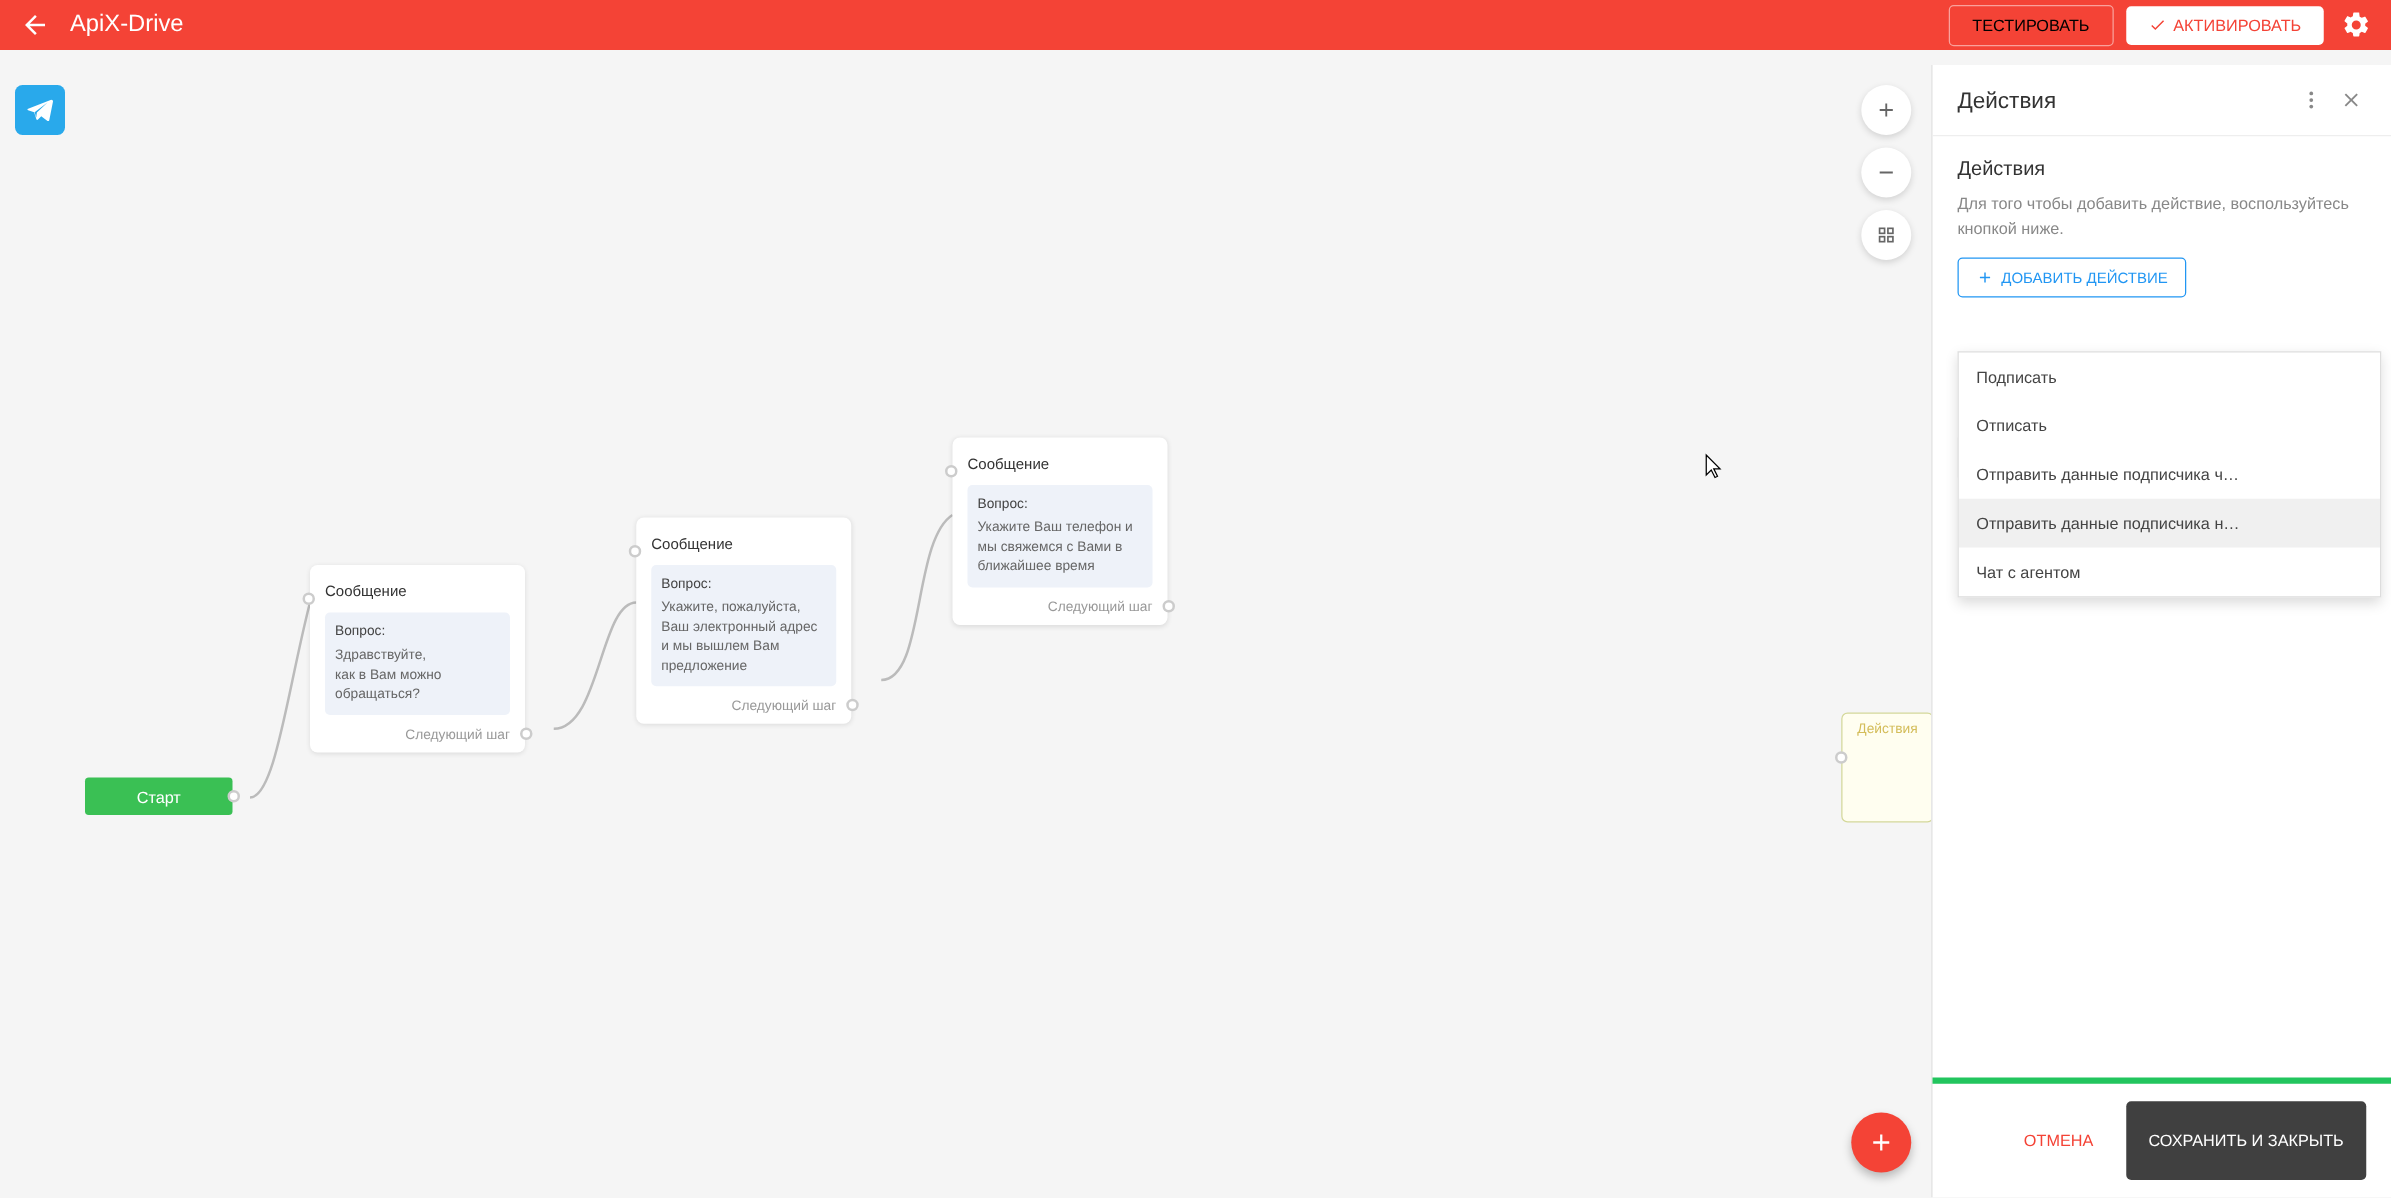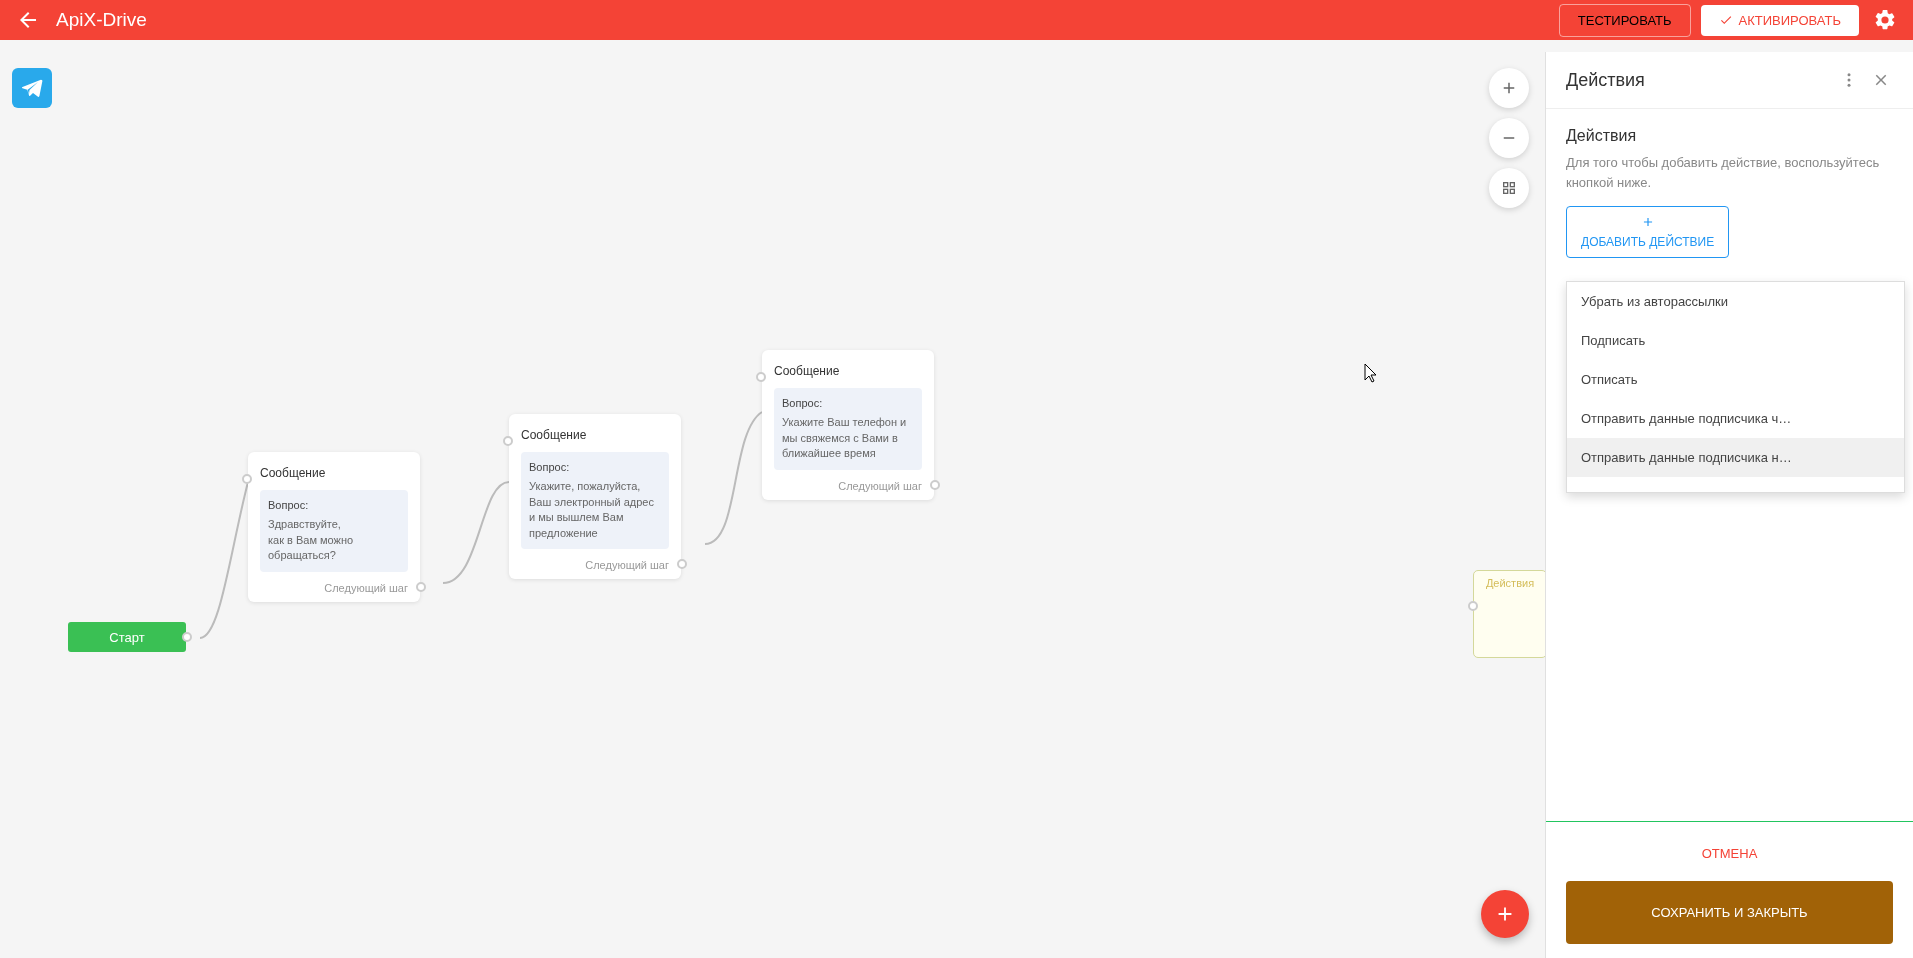--- a/index.html
+++ b/index.html
@@ -40,37 +40,37 @@
 .connectors { position: absolute; top: 0; left: 0; width: 100%; height: 100%; pointer-events: none; }
 
 
 .sidebar { position: absolute; top: 52px; right: 0; width: 368px; bottom: 0; background: #fff; border-left: 1px solid #e0e0e0; display: flex; flex-direction: column; }
 .sidebar-header { display: flex; align-items: center; padding: 16px 20px; border-bottom: 1px solid #eee; }
 .sidebar-header h2 { font-size: 18px; font-weight: 400; color: #333; flex: 1; }
 .sidebar-header .icon-btn { width: 24px; height: 24px; cursor: pointer; color: #888; display: flex; align-items: center; justify-content: center; margin-left: 8px; }
 .sidebar-body { padding: 18px 20px; flex: 1; overflow-y: auto; position: relative; }
 .sidebar-section-title { font-size: 16px; font-weight: 400; color: #333; margin-bottom: 8px; }
 .sidebar-desc { font-size: 13px; color: #888; line-height: 1.5; margin-bottom: 14px; }
-.add-action-btn { border: 1px solid #2196f3; color: #2196f3; background: #fff; padding: 8px 14px; font-size: 12px; font-weight: 500; border-radius: 4px; cursor: pointer; display: inline-flex; align-items: center; gap: 6px; flex-direction: column; }
+.add-action-btn { border: 1px solid #2196f3; color: #2196f3; background: #fff; padding: 8px 14px; font-size: 12px; font-weight: 500; border-radius: 4px; cursor: pointer; display: inline-flex; align-items: center; gap: 6px; }
 
 
 .dropdown { position: absolute; top: 172px; left: 20px; right: 8px; background: #fff; border: 1px solid #ddd; box-shadow: 0 4px 10px rgba(0,0,0,0.15); max-height: 212px; overflow-y: auto; z-index: 10; }
 .dropdown-item { padding: 12px 14px; font-size: 13px; color: #444; cursor: pointer; white-space: nowrap; overflow: hidden; text-overflow: ellipsis; }
 .dropdown-item.hover { background: #f0f0f0; }
 .dropdown::-webkit-scrollbar { width: 12px; }
 .dropdown::-webkit-scrollbar-track { background: #f0f0f0; }
 .dropdown::-webkit-scrollbar-thumb { background: #ccc; }
 
 .select-box { position: absolute; top: 238px; left: 20px; right: 20px; height: 38px; border: 1px solid #ddd; border-radius: 4px; display: flex; align-items: center; padding: 0 10px; z-index: 5; background: #fff; }
 .select-box .caret { margin-left: auto; color: #888; }
 
 
-.sidebar-footer { padding: 14px 20px; display: flex; justify-content: flex-end; gap: 10px; border-top: 1px solid #22c55e; flex-direction: column; }
+.sidebar-footer { padding: 14px 20px; display: flex; justify-content: flex-end; gap: 10px; border-top: 5px solid #22c55e; }
 .btn-cancel { background: transparent; border: none; color: #f44336; font-size: 13px; font-weight: 500; padding: 10px 16px; cursor: pointer; }
-.btn-save { background: #a16207; border: none; color: #fff; font-size: 13px; font-weight: 500; padding: 24px 18px; border-radius: 4px; cursor: pointer; }
+.btn-save { background: #404040; border: none; color: #fff; font-size: 13px; font-weight: 500; padding: 24px 18px; border-radius: 4px; cursor: pointer; }
 
 
 .cursor { position: absolute; left: 1359px; top: 362px; z-index: 100; pointer-events: none; }
 </style>
 </head>
 <body>
 
 <div class="header">
   <svg class="back-arrow" viewBox="0 0 24 24" fill="#fff">
       <path d="M20 11H7.83l5.59-5.59L12 4l-8 8 8 8 1.41-1.41L7.83 13H20z"></path>
@@ -198,21 +198,20 @@
         </svg>
       <span>ДОБАВИТЬ ДЕЙСТВИЕ</span>
     </button>
 
     <div class="select-box">
       <span class="caret">▾</span>
     </div>
 
     
     <div class="dropdown">
-      <div class="dropdown-item">Убрать из авторассылки</div>
       <div class="dropdown-item">Подписать</div>
       <div class="dropdown-item">Отписать</div>
       <div class="dropdown-item">Отправить данные подписчика ч…</div>
       <div class="dropdown-item hover">Отправить данные подписчика н…</div>
       <div class="dropdown-item">Чат с агентом</div>
     </div>
   </div>
   <div class="sidebar-footer">
     <button class="btn-cancel">ОТМЕНА</button>
     <button class="btn-save">СОХРАНИТЬ И ЗАКРЫТЬ</button>

